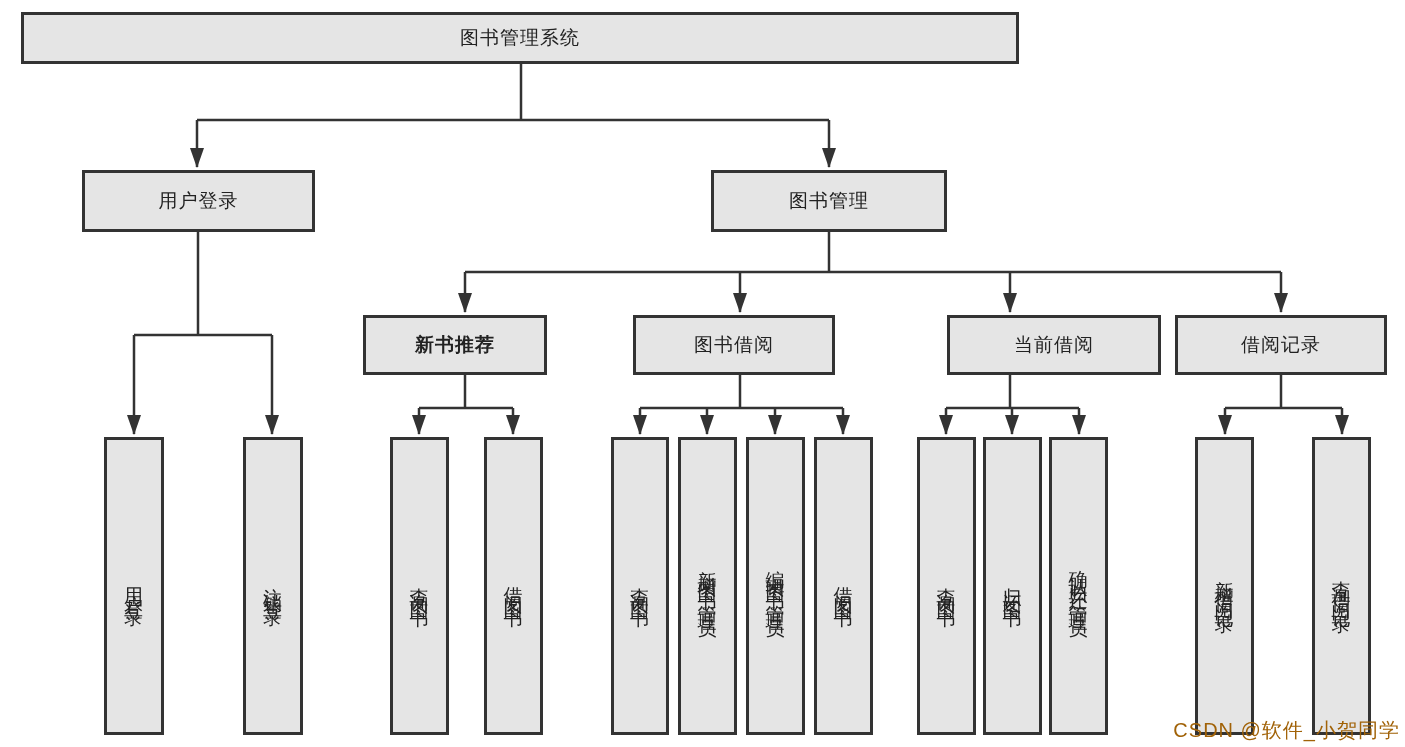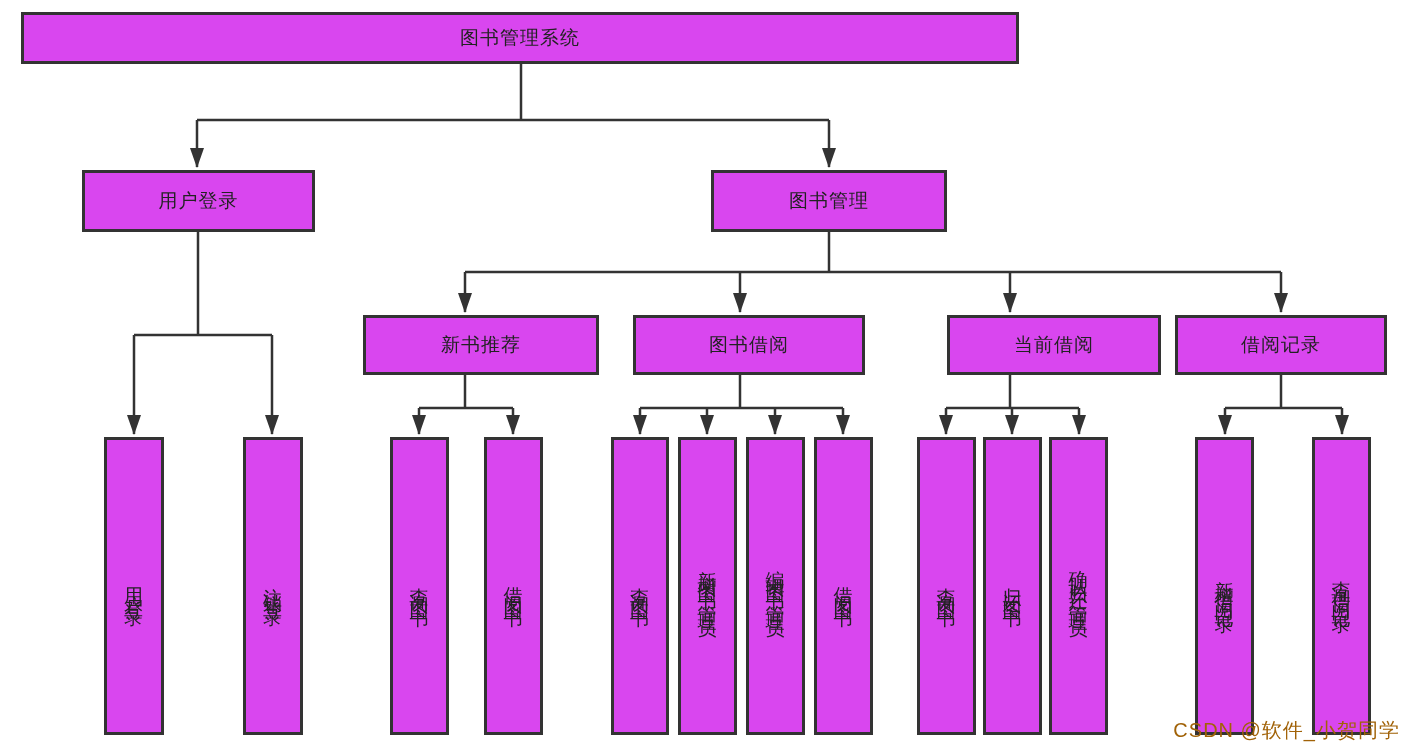--- a/index.html
+++ b/index.html
@@ -8,21 +8,21 @@
     width:1405px;height:747px;
     background:#ffffff;
     font-family:"Liberation Sans","DejaVu Sans",sans-serif;
     overflow:hidden;
   }
   #connectors{position:absolute;left:0;top:0;width:1405px;height:747px;}
   #connectors path, #connectors line{stroke:#333333;stroke-width:2.5;fill:none;}
   #connectors .arrowhead{fill:#333333;stroke:none;}
   .box{
     position:absolute;
-    background:#d946ef;
+    background:#e5e5e5;
     border:3px solid #333333;
     box-sizing:border-box;
     display:flex;
     align-items:center;
     justify-content:center;
     color:#222222;
     z-index:2;
   }
   .hbox{font-size:19px;letter-spacing:1px;}
   .vbox{
@@ -109,22 +109,22 @@
       <line x1="1225" y1="408" x2="1225" y2="434" marker-end="url(#arrow)"></line>
       <line x1="1342" y1="408" x2="1342" y2="434" marker-end="url(#arrow)"></line>
     </g>
   </svg>
 
   <div class="box hbox" style="left:21px;top:12px;width:998px;height:52px;">图书管理系统</div>
 
   <div class="box hbox" style="left:82px;top:170px;width:233px;height:62px;">用户登录</div>
   <div class="box hbox" style="left:711px;top:170px;width:236px;height:62px;">图书管理</div>
 
-  <div class="box hbox" style="left:363px;top:315px;width:236px;height:60px;">新书推荐</div>
-  <div class="box hbox" style="left:633px;top:315px;width:232px;height:60px;">图书借阅</div>
+  <div class="box hbox" style="left:363px;top:315px;width:184px;height:60px;font-weight:bold;">新书推荐</div>
+  <div class="box hbox" style="left:633px;top:315px;width:202px;height:60px;">图书借阅</div>
   <div class="box hbox" style="left:903px;top:315px;width:214px;height:60px;margin-left:44px;">当前借阅</div>
   <div class="box hbox" style="left:1175px;top:315px;width:212px;height:60px;">借阅记录</div>
 
   <div class="box vbox" style="left:104px;top:437px;width:60px;height:298px;">用户登录</div>
   <div class="box vbox" style="left:243px;top:437px;width:60px;height:298px;">注销登录</div>
 
   <div class="box vbox" style="left:390px;top:437px;width:59px;height:298px;">查询图书</div>
   <div class="box vbox" style="left:484px;top:437px;width:59px;height:298px;">借阅图书</div>
 
   <div class="box vbox" style="left:611px;top:437px;width:58px;height:298px;">查询图书</div>

